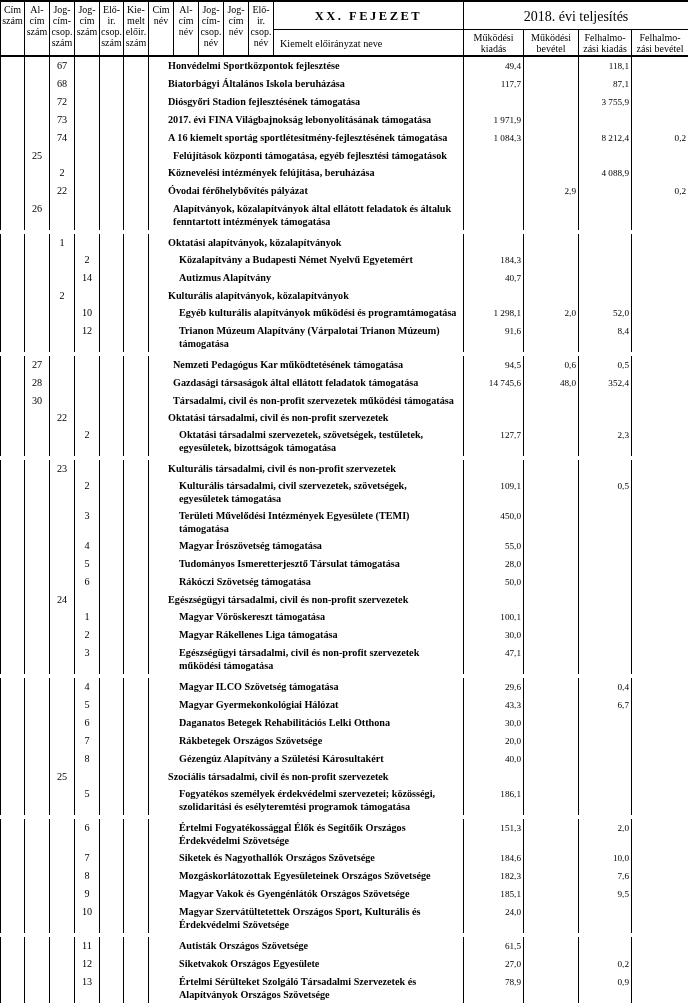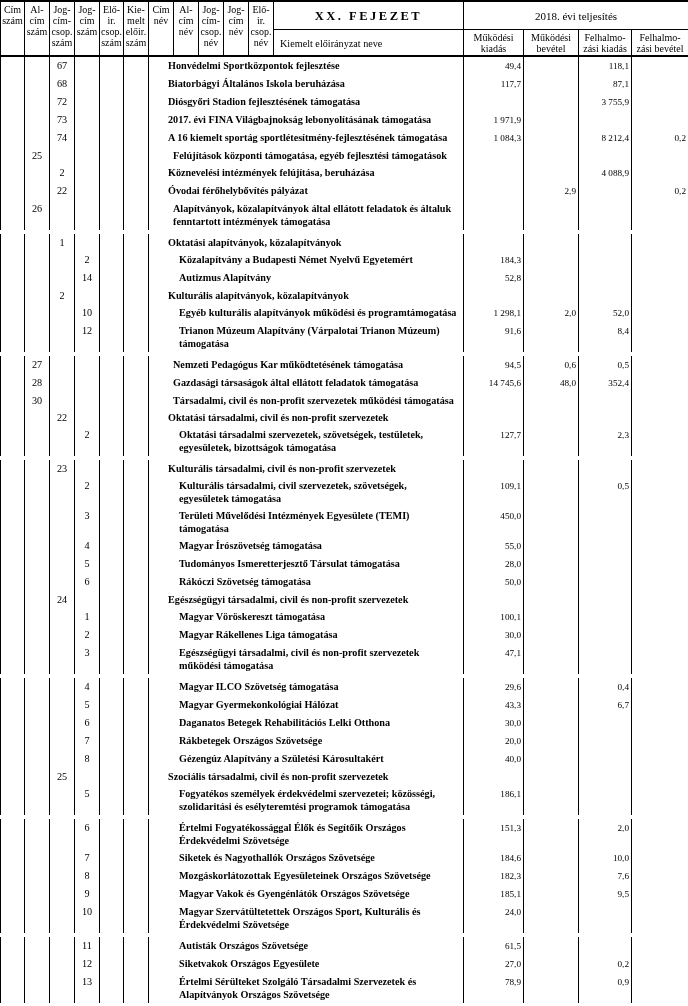--- a/index.html
+++ b/index.html
@@ -28,21 +28,21 @@
   th.h-chapter {
     vertical-align: middle;
     font-weight: bold;
     font-size: 12.5px;
     letter-spacing: 2.5px;
     border-bottom: 1.8px solid #000;
     white-space: normal;
   }
   th.h-year {
     vertical-align: middle;
-    font-size: 11px;
+    font-size: 14px;
     border-bottom: 1.8px solid #000;
     border-right: 1.8px solid #000;
     white-space: normal;
   }
   th.h-kiemelt {
     text-align: left;
     padding-left: 6px;
     vertical-align: middle;
     font-size: 10.2px;
     white-space: normal;
@@ -301,21 +301,21 @@
         <td class="val last"></td>
       </tr>
       <tr>
         <td class="num"></td>
         <td class="num"></td>
         <td class="num"></td>
         <td class="num">14</td>
         <td class="num"></td>
         <td class="num"></td>
         <td class="name lvl3" colspan="6">Autizmus Alapítvány</td>
-        <td class="val">52,8</td>
+        <td class="val">40,7</td>
         <td class="val"></td>
         <td class="val"></td>
         <td class="val last"></td>
       </tr>
       <tr>
         <td class="num"></td>
         <td class="num"></td>
         <td class="num">2</td>
         <td class="num"></td>
         <td class="num"></td>

